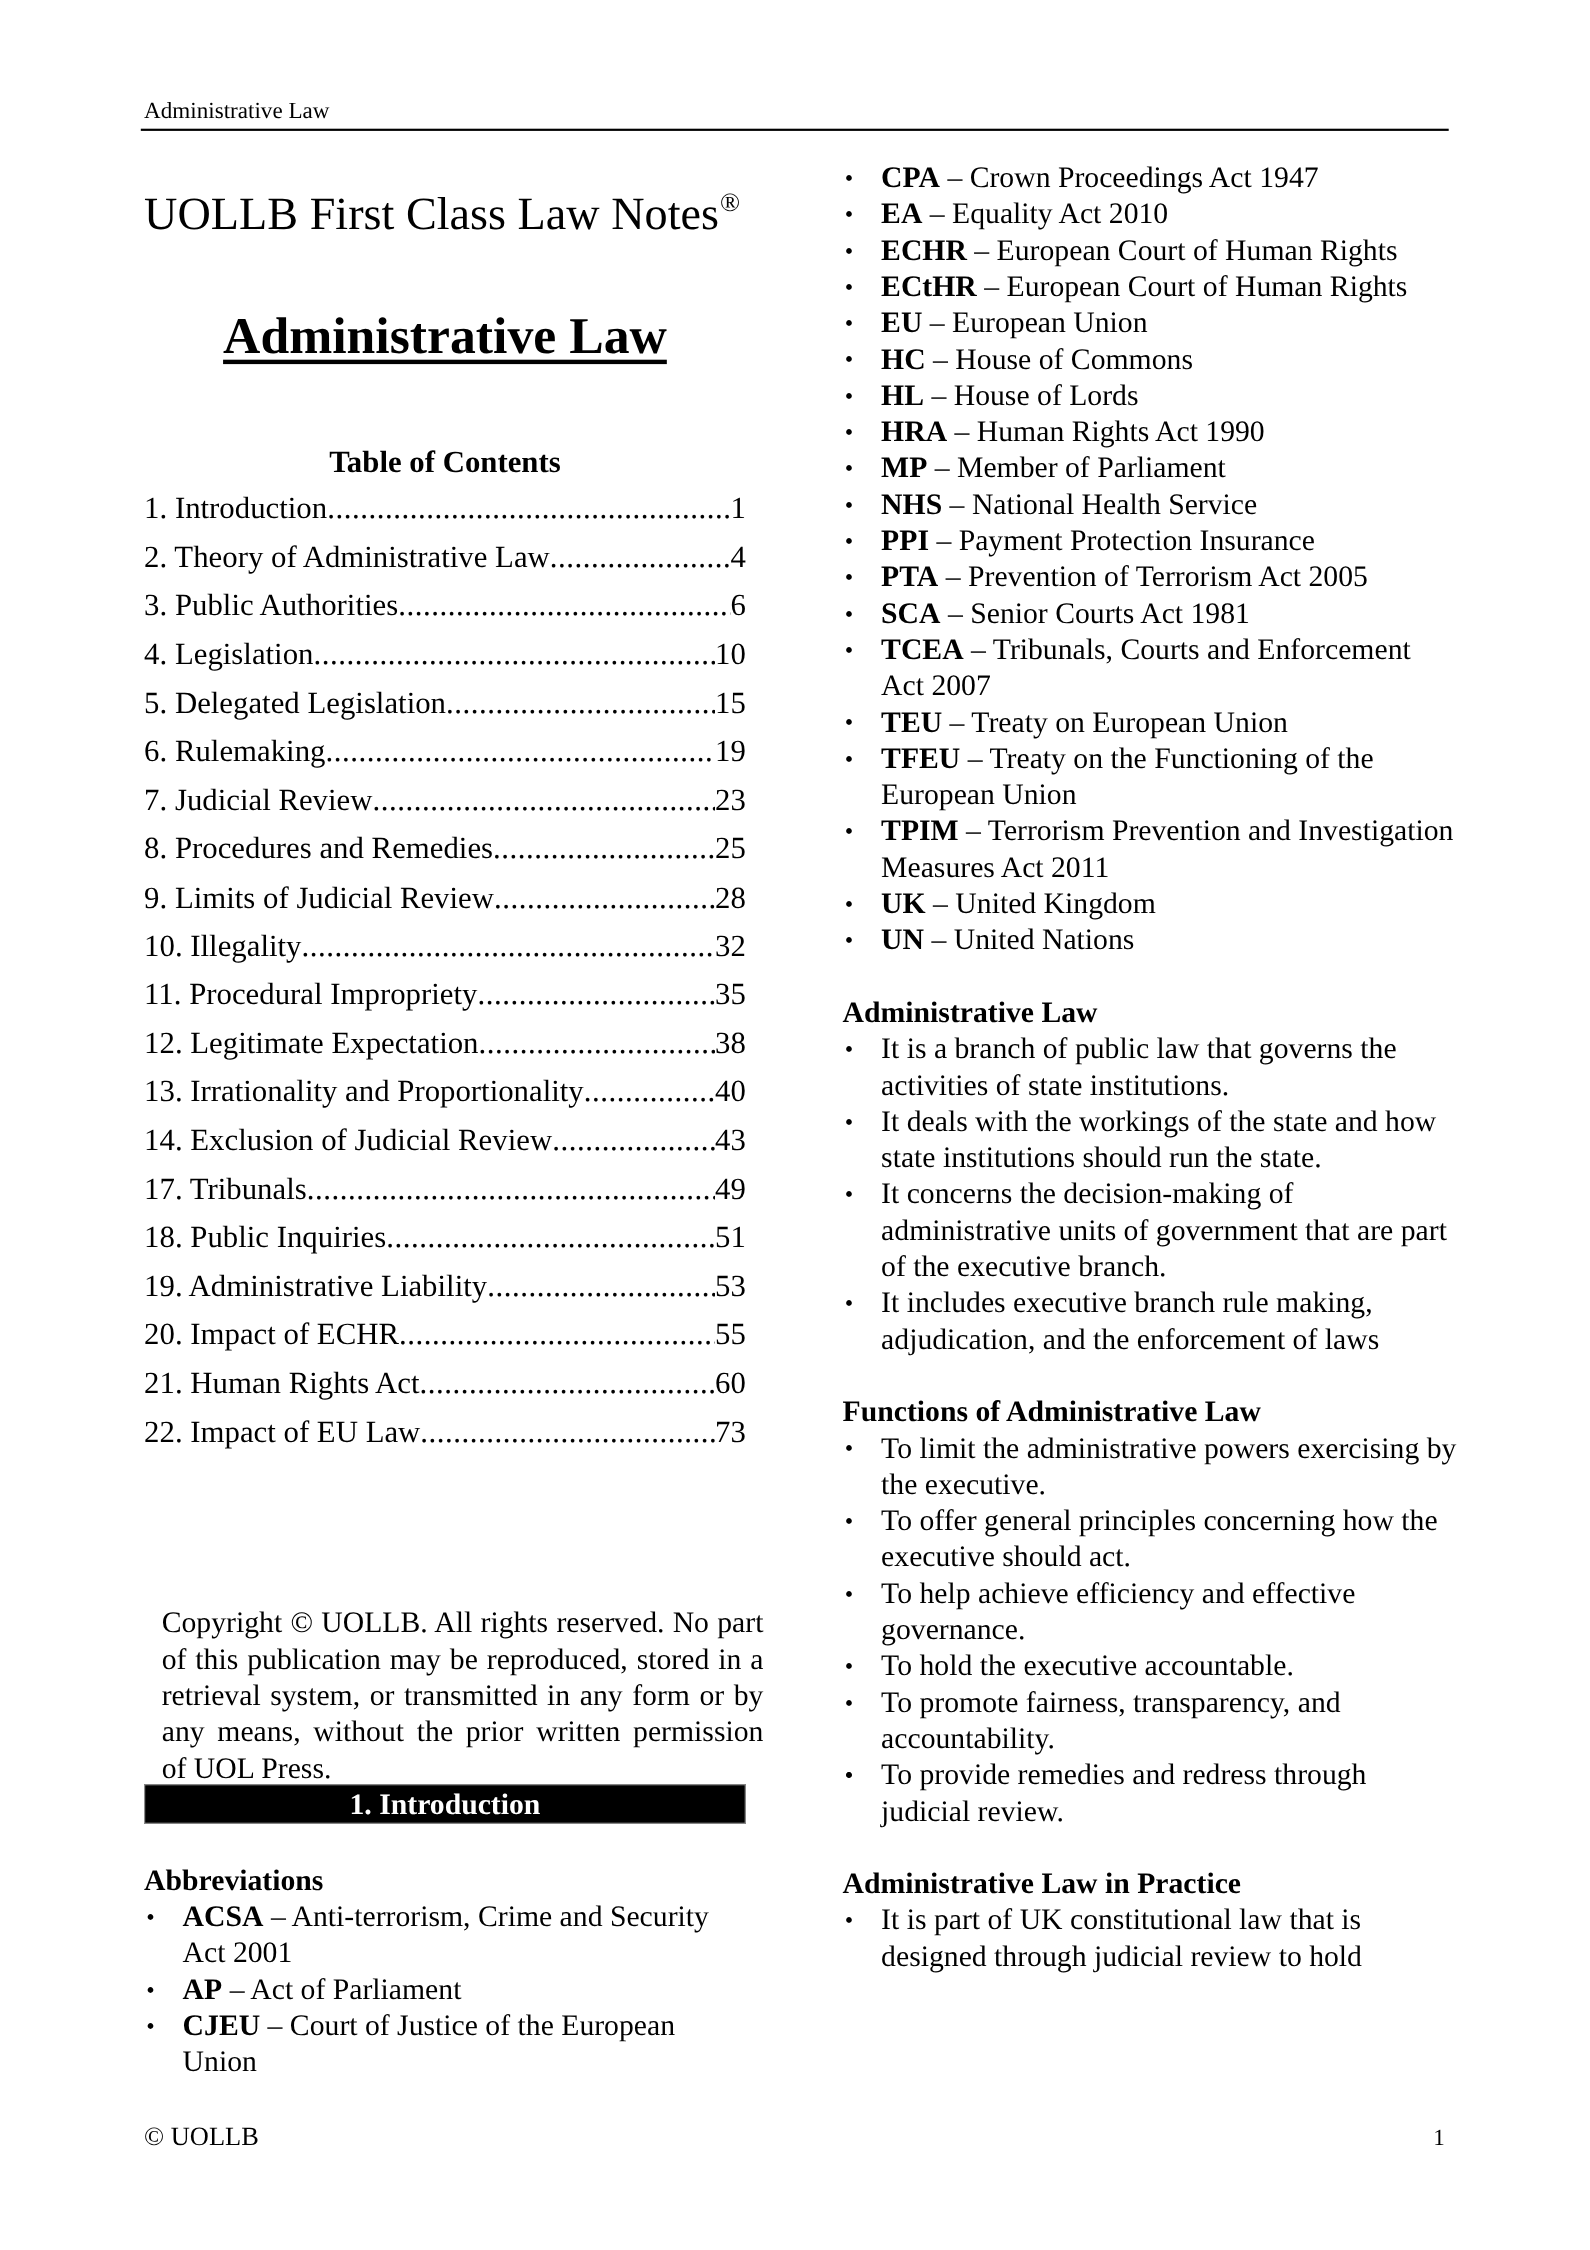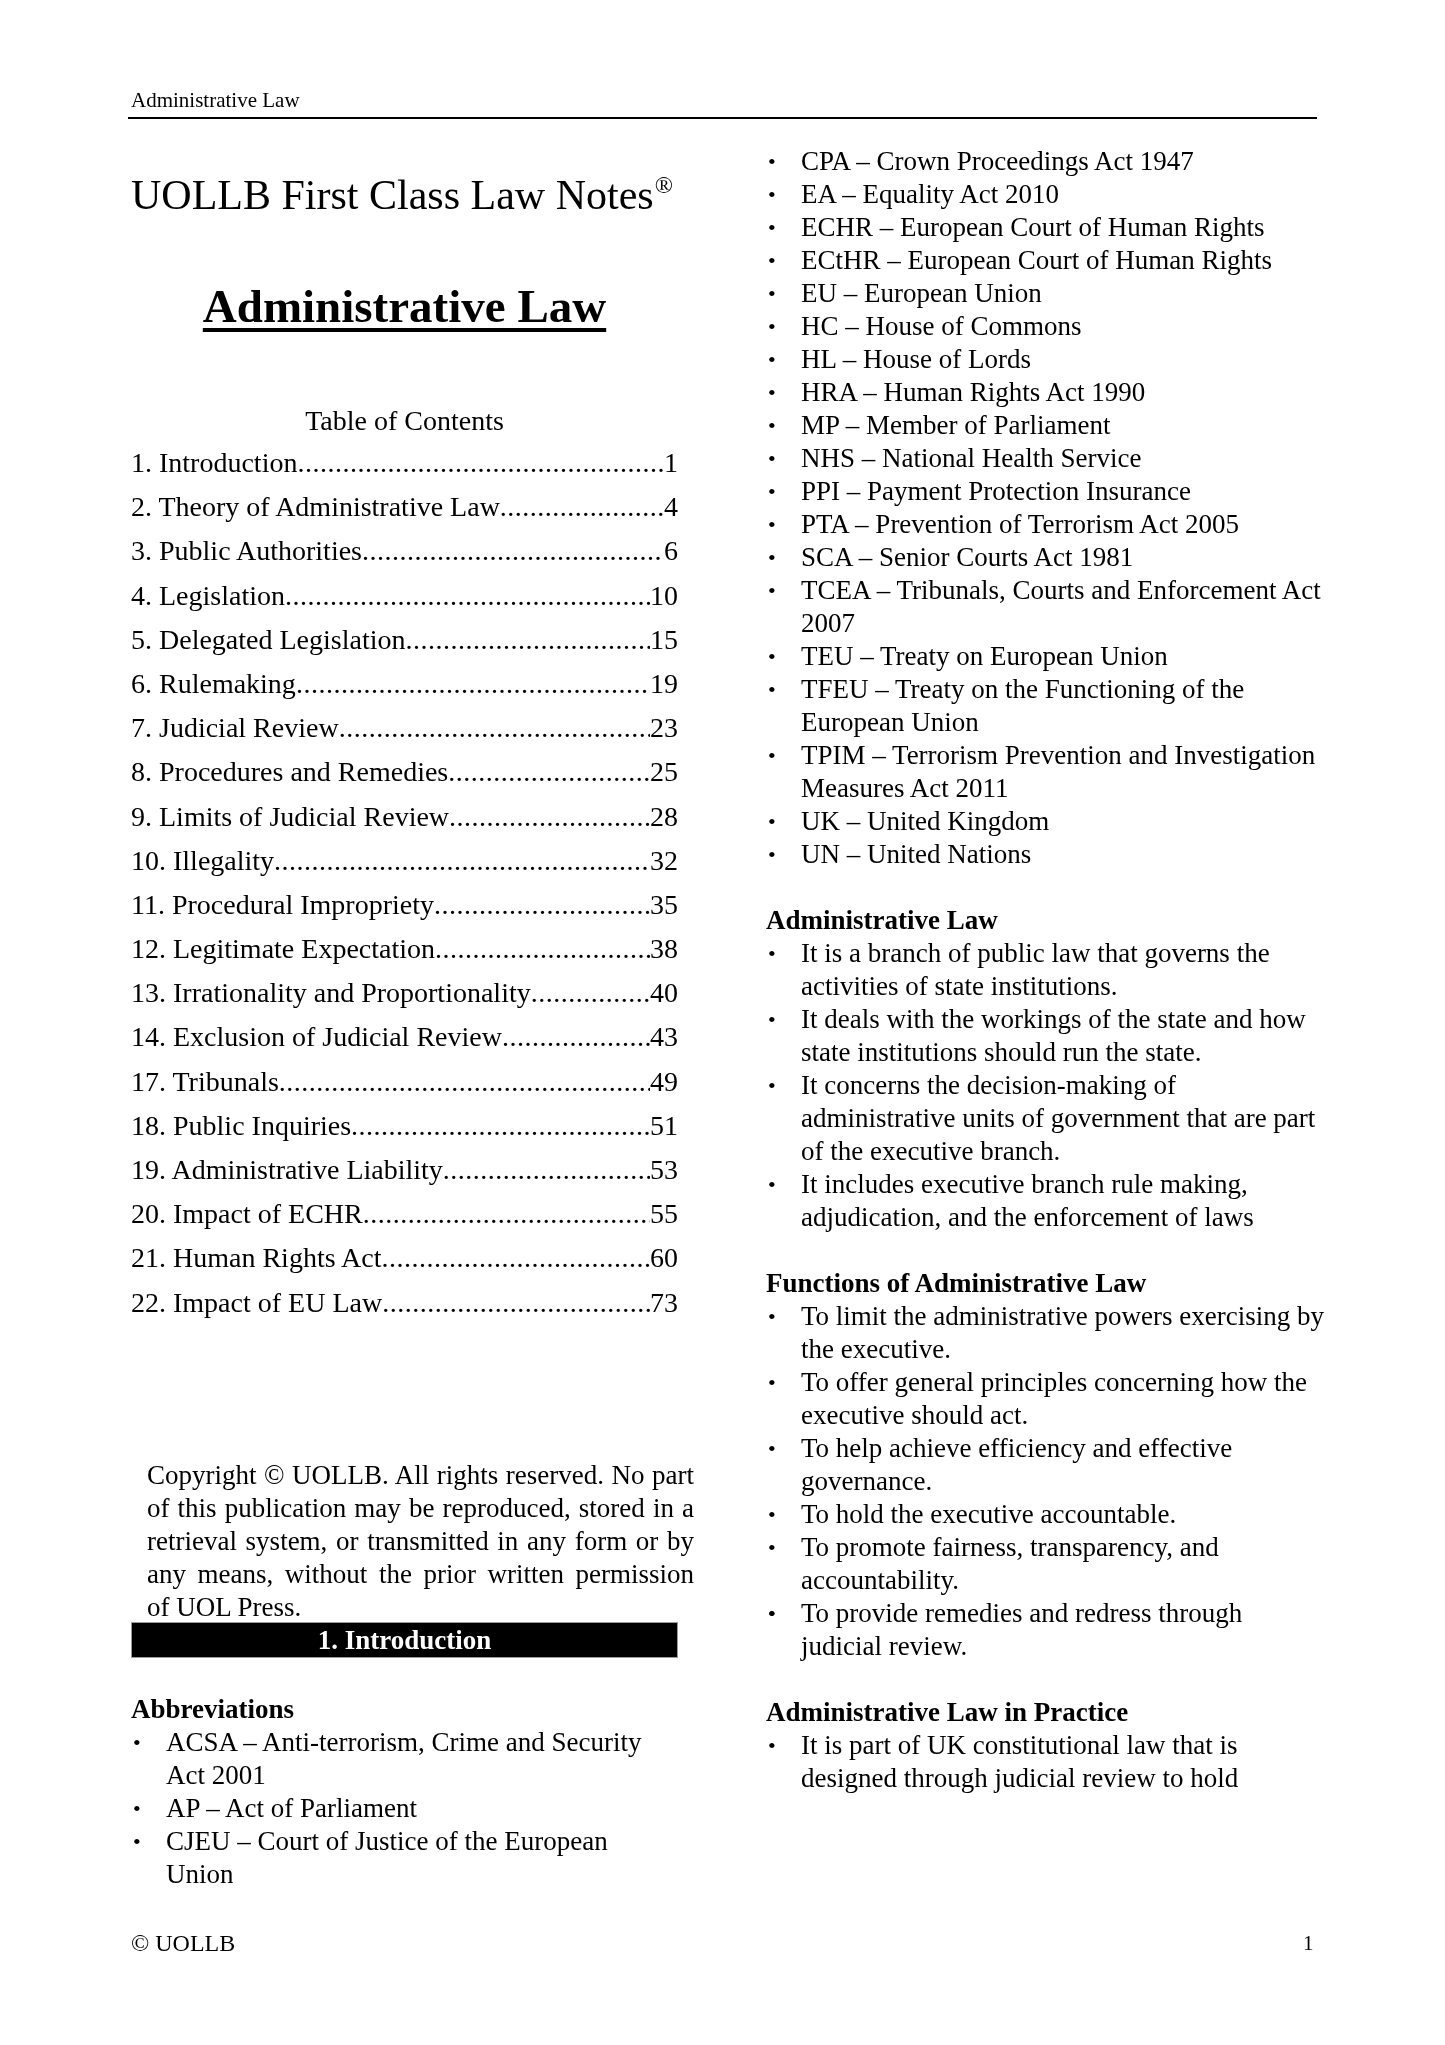--- a/index.html
+++ b/index.html
@@ -12,39 +12,39 @@
   .header-rule { left: 128px; top: 117px; width: 1189px; height: 0; border-top: 2px solid #000; }
 
   
   .left-col { left: 131px; top: 160px; width: 547px; }
   .brand-title { position: absolute; left: 0; top: 10px; font-size: 42px; line-height: 50px; white-space: nowrap; }
   .brand-title sup { font-size: 24px; vertical-align: 0; position: relative; top: -16px; margin-left: 1px; }
   .doc-title { position: absolute; left: 0; top: 118px; width: 547px; text-align: center;
                font-size: 47px; line-height: 56px; font-weight: bold; }
   .doc-title span { text-decoration: underline; text-decoration-thickness: 4px; text-underline-offset: 6px; }
   .toc-heading { position: absolute; left: 0; top: 244px; width: 547px; text-align: center;
-                 font-size: 28px; line-height: 34px; font-weight: normal; }
+                 font-size: 28px; line-height: 34px; font-weight: bold; }
   .toc { position: absolute; left: 0; top: 285px; width: 547px; list-style: none; margin: 0; padding: 0; }
   .toc-row { display: flex; align-items: baseline; height: 44.2px; font-size: 28px; line-height: 36px; }
   .toc-title { white-space: nowrap; }
   .toc-dots { flex: 1; overflow: hidden; white-space: nowrap; letter-spacing: 0.5px; }
   .toc-dots::before { content: "........................................................................................................................................................"; }
   .toc-page { white-space: nowrap; }
 
   .copyright { position: absolute; left: 16px; top: 1272px; width: 547px; font-size: 27px; line-height: 33px;
                text-align: justify; text-align-last: left; }
   .section-bar { position: absolute; left: 0; top: 1462px; width: 545px; height: 34px;
                  background: #000; border: 1px solid #9a9a9a; color: #fff; text-align: center;
                  font-size: 27px; line-height: 34px; font-weight: bold; }
 
   .sub-heading { font-weight: bold; font-size: 27px; line-height: 33px; margin: 0; }
   .bullets { list-style: none; margin: 0; padding: 0; }
   .bullets li { position: relative; padding-left: 35px; font-size: 27px; line-height: 33px; }
   .bullets li .dot { position: absolute; left: 2px; top: 0; font-size: 22px; }
-  .bullets li b { font-weight: normal; }
+  .bullets li b { font-weight: bold; }
 
   .abbr-left { position: absolute; left: 0; top: 1533px; width: 547px; }
 
   
   .right-col { left: 766px; top: 145px; width: 560px; }
   .block { margin-bottom: 33px; }
 
   
   .footer-left { left: 131px; top: 1931px; font-size: 24px; line-height: 24px; }
   .footer-right { left: 1303px; top: 1931px; font-size: 21px; line-height: 24px; }

